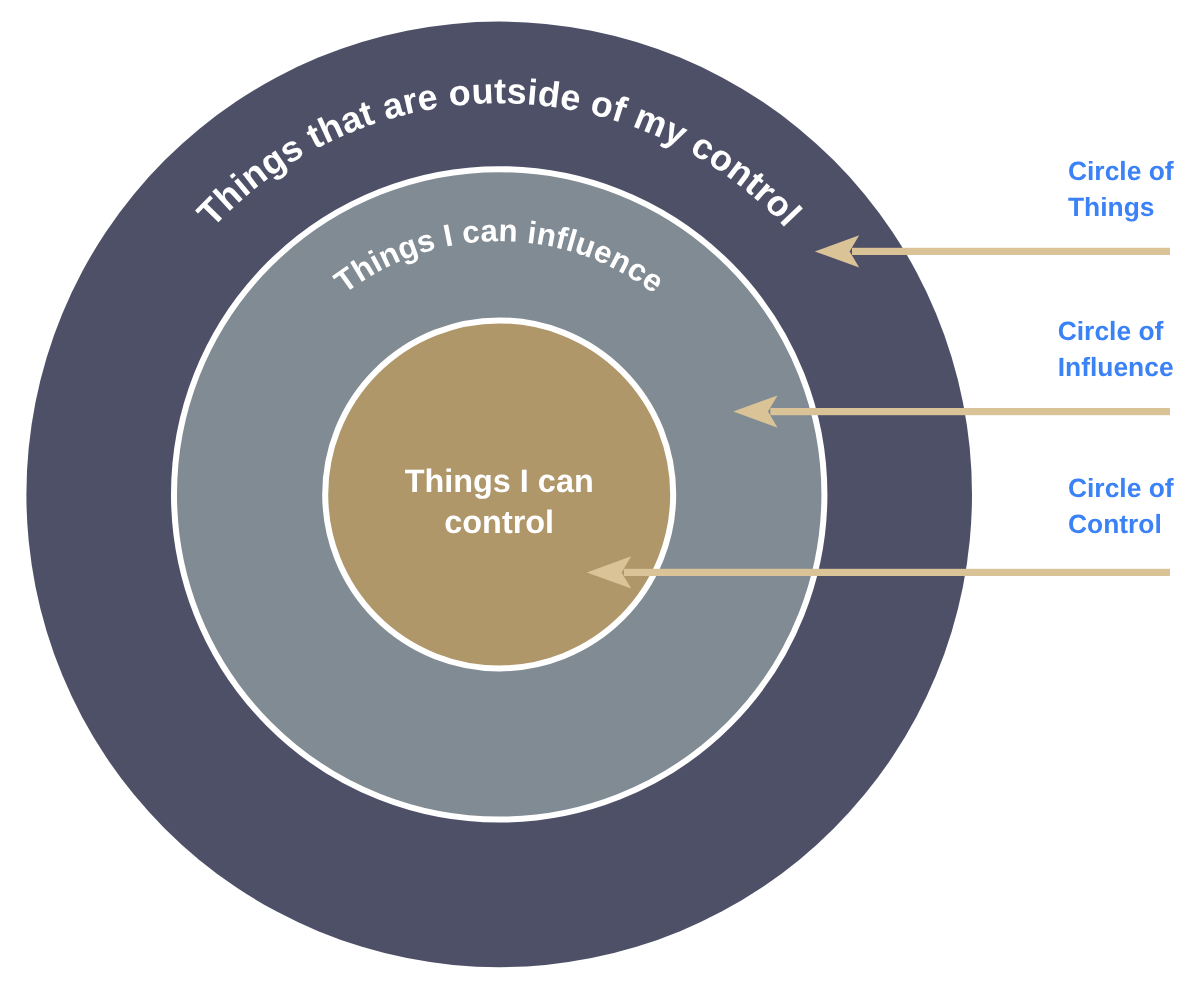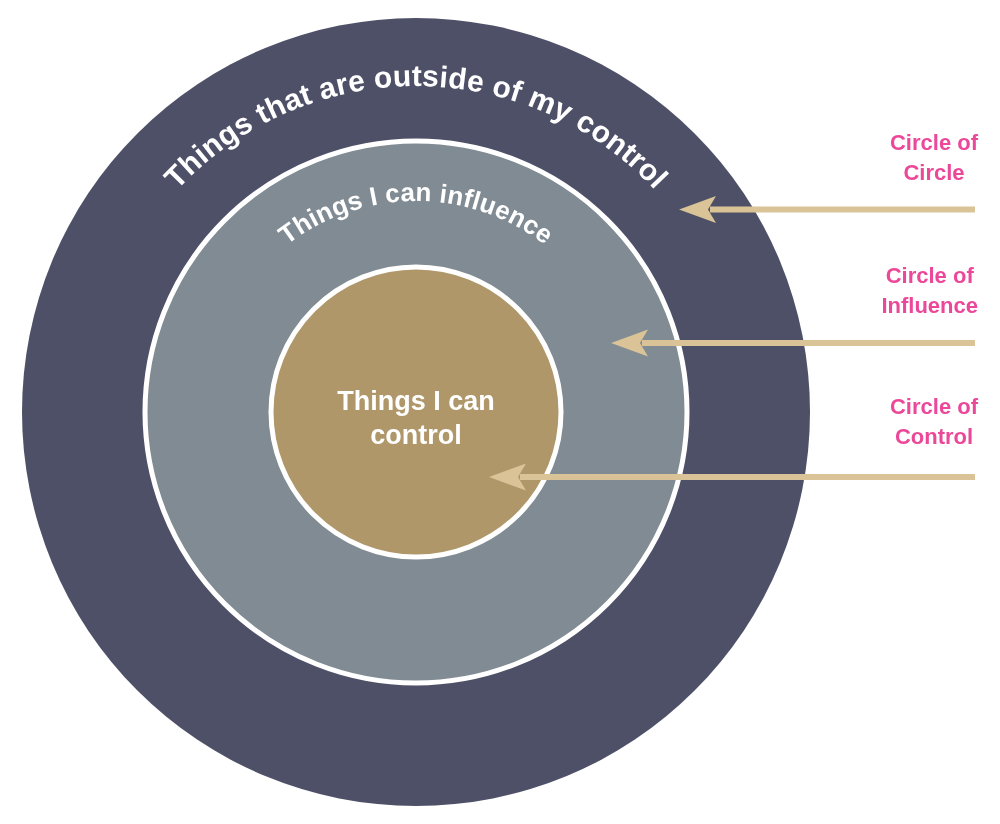--- a/index.html
+++ b/index.html
@@ -35,25 +35,25 @@
   .arc-outer { font-size: 30px; letter-spacing: 0.2px; }
   .arc-middle { font-size: 26px; letter-spacing: 0.2px; }
   .center-label {
     font-family: "Liberation Sans", sans-serif;
     font-weight: bold;
     font-size: 27px;
     fill: #ffffff;
   }
   .side-label {
     position: absolute;
-    text-align: center;
+    text-align: left;
     font-family: "Liberation Sans", sans-serif;
     font-size: 22px;
     font-weight: bold;
-    color: #ec4899;
+    color: #3b82f6;
     line-height: 1.35;
     white-space: nowrap;
   }
   .side-label span { display: block; }
 </style>
 </head>
 <body>
 
 <div id="stage">
 
@@ -92,21 +92,21 @@
     </g>
 
     <g>
       <rect x="520" y="474" width="455" height="6" fill="#D9C397"></rect>
       <path d="M 489,477 L 526,463.5 L 518,477 L 526,490.5 Z" fill="#D9C397"></path>
     </g>
   </svg>
 
   <div class="side-label" style="right:22px; top:128px;">
     <span>Circle of</span>
-    <span>Circle</span>
+    <span>Things</span>
   </div>
 
   <div class="side-label" style="right:22px; top:261px;">
     <span>Circle of</span>
     <span>Influence</span>
   </div>
 
   <div class="side-label" style="right:22px; top:392px;">
     <span>Circle of</span>
     <span>Control</span>

